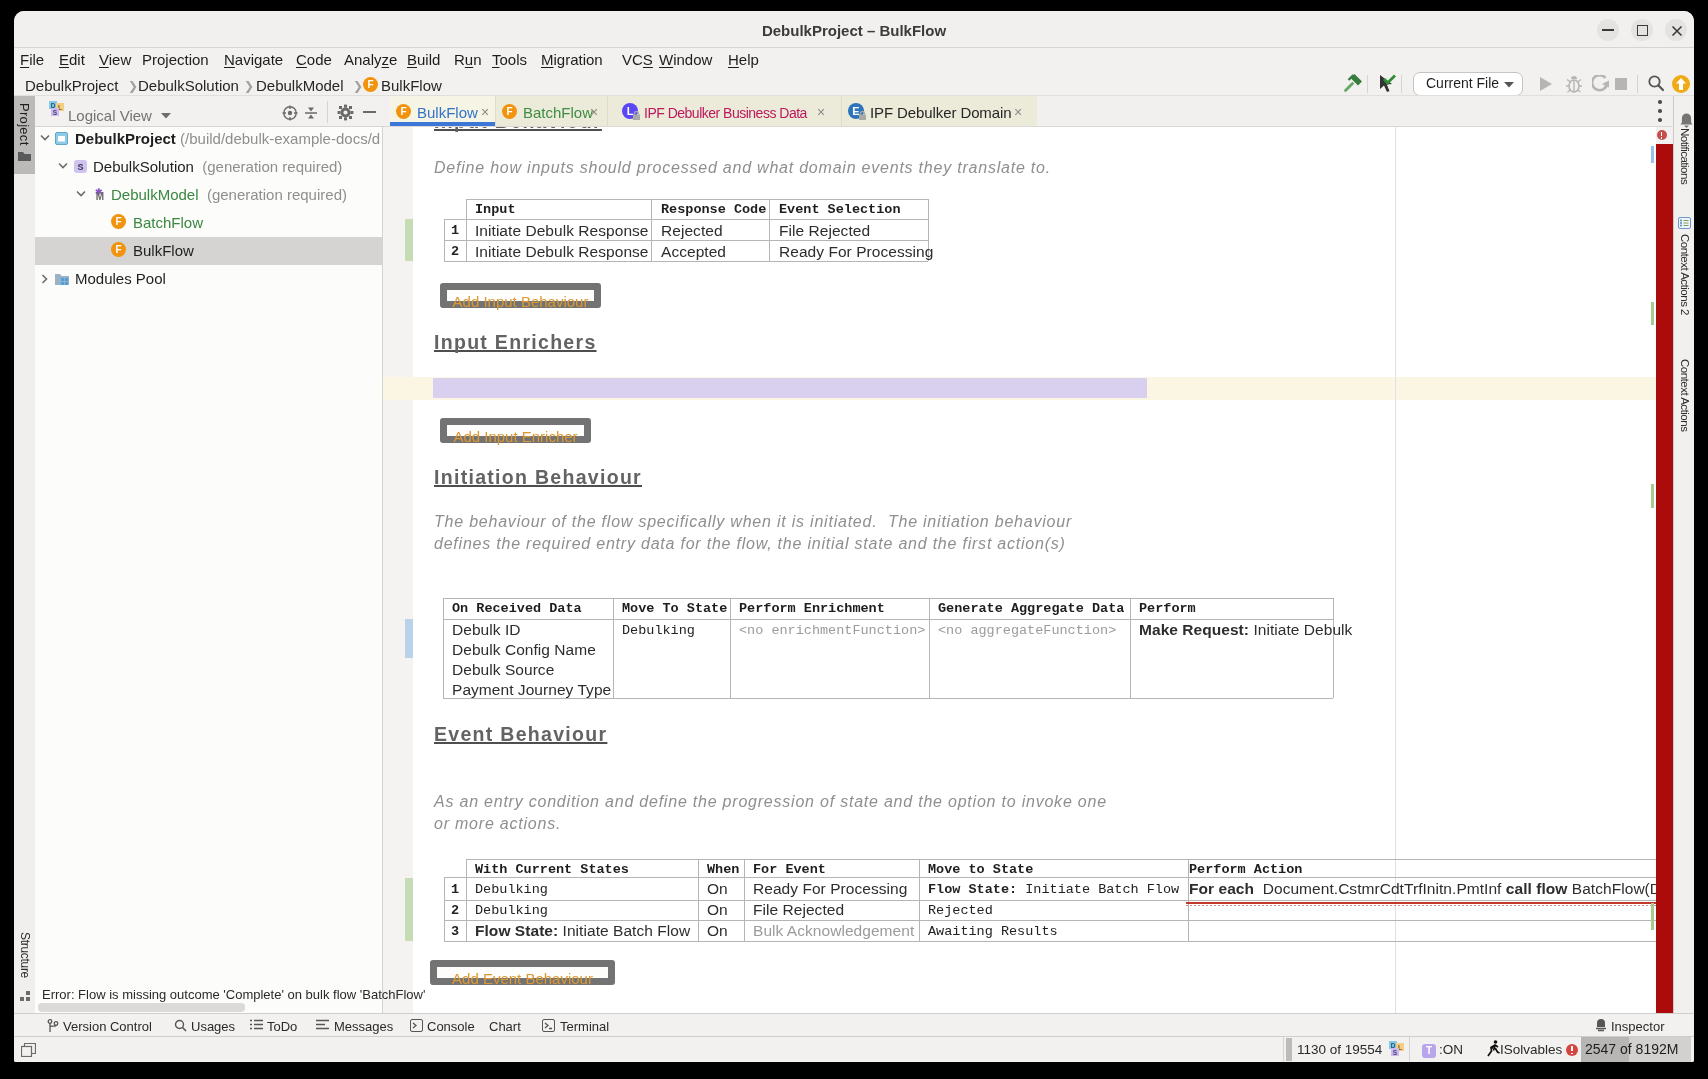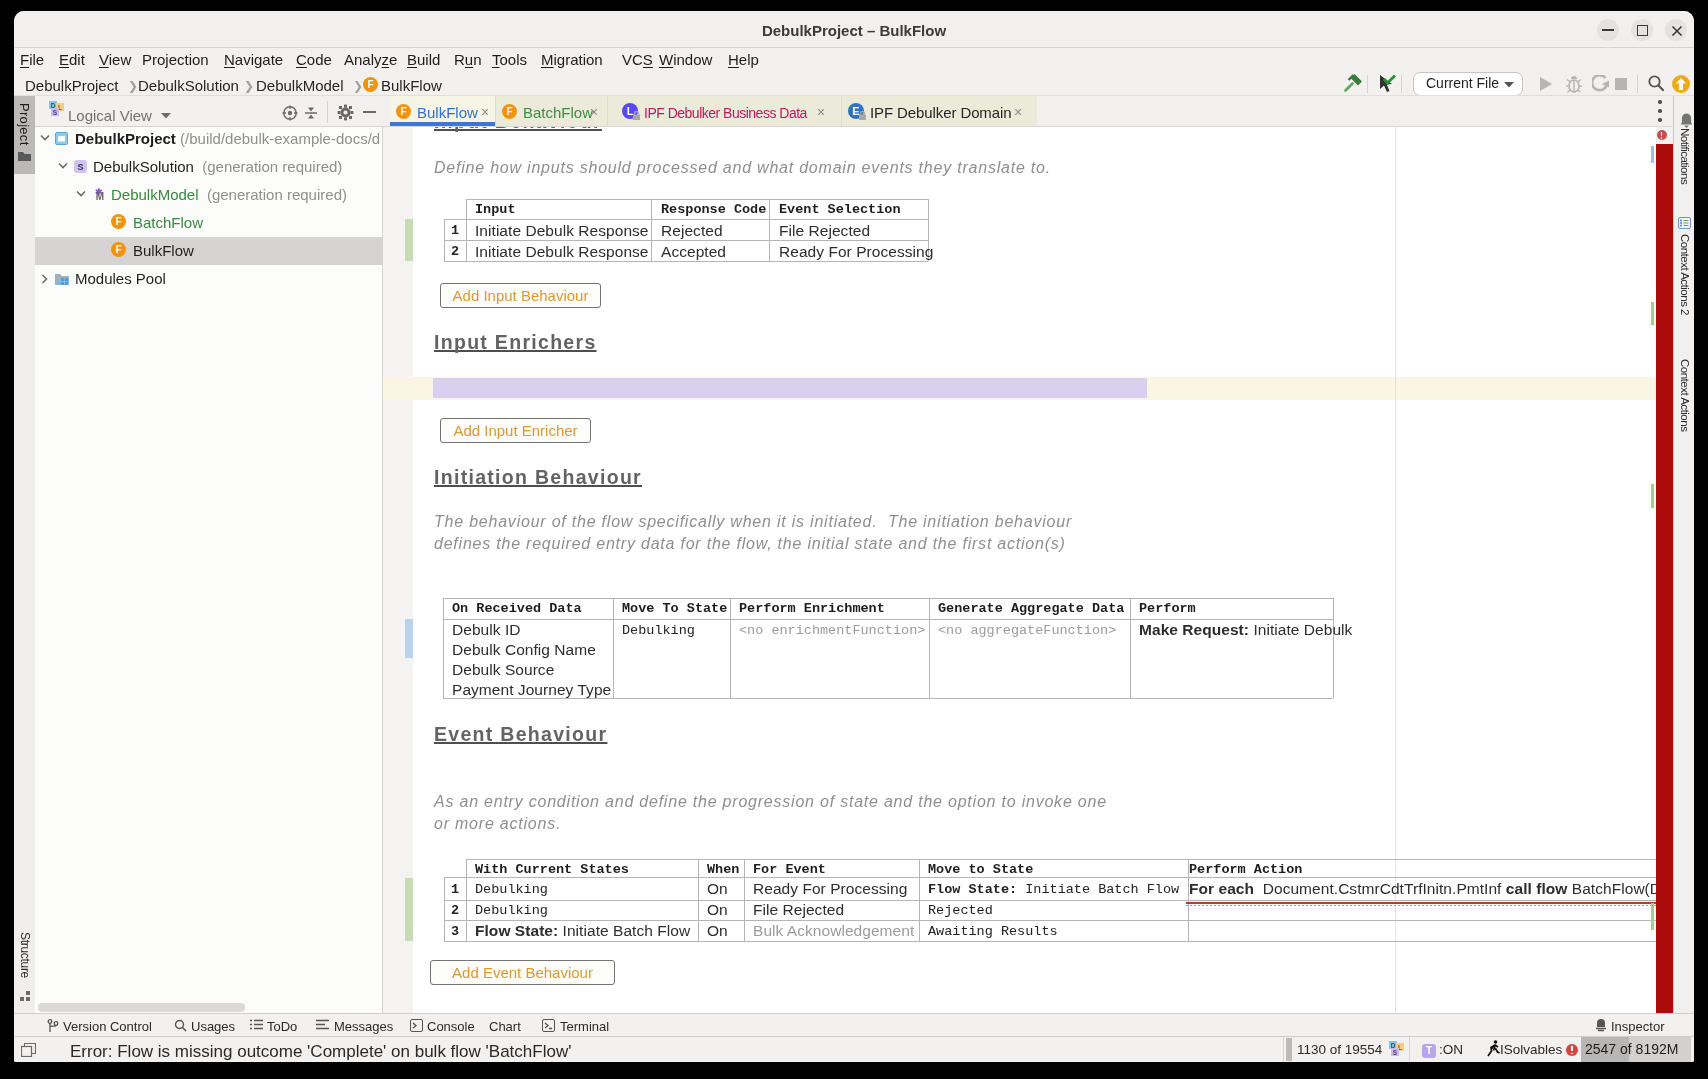--- a/index.html
+++ b/index.html
@@ -14,21 +14,21 @@
   .sep-chev { color:#a0a09f; font-size:12px; }
   .tab-x { color:#8a8a88; font-size:14px; }
   .gray { color:#8f8f8e; }
   .tree-lbl { position:absolute; font-size:15px; color:#1f1f1f; white-space:pre; }
   .ital { font-style:italic; font-size:16px; color:#8f8f8f; letter-spacing:0.78px; white-space:pre; }
   .sans16 { font-size:15.5px; color:#2d2d2d; letter-spacing:0.05px; white-space:pre; }
   .mono13 { font-family:"Liberation Mono", monospace; font-size:13.5px; color:#222; white-space:pre; }
   .monogray { font-family:"Liberation Mono", monospace; font-size:13.5px; color:#9b9b9a; white-space:pre; }
   .th { font-family:"Liberation Mono", monospace; font-size:13.5px; font-weight:bold; color:#1e1e1e; white-space:pre; }
   .rownum { font-family:"Liberation Mono", monospace; font-size:13.5px; font-weight:bold; color:#222; }
-  .btn { position:absolute; border:1px solid #737373; border-radius:3px; background:#fdfdfc;
+  .btn { position:absolute; border:7px solid #737373; border-radius:3px; background:#fdfdfc;
       color:#dd9831; font-size:15px; }
   .bbar-it { font-size:13px; color:#2a2a2a; white-space:pre; }
   .vtext { writing-mode:vertical-rl; font-size:13px; color:#2c2c2c; letter-spacing:0.3px; }
   .vtext2 { writing-mode:vertical-rl; font-size:11.5px; color:#2d2d2d; letter-spacing:-0.5px; }
   .hline { position:absolute; background:#b5b5b4; height:1px; }
   .vline { position:absolute; background:#b5b5b4; width:1px; }
   .h2 { position:absolute; font-weight:bold; font-size:19.5px; color:#636363; letter-spacing:1.3px;
        line-height:20px; text-decoration:underline; text-decoration-thickness:1.8px;
        text-decoration-color:#4e4e4e; text-underline-offset:1px; text-decoration-skip-ink:none; white-space:pre; }
 </style>
@@ -436,21 +436,21 @@
     </svg>
     <div class="a bbar-it" style="left:1597px;top:1008px;">Inspector</div>
   </div>
 
   <div class="a" style="left:0;top:1025px;width:1680px;height:26px;background:#f2f1ef;border-top:1px solid #cfcecc;"></div>
   <div id="status-bar">
     <svg class="a" style="left:7px;top:1032px;" width="15" height="14" viewBox="0 0 15 14">
       <rect x="0.5" y="3.5" width="10" height="10" fill="none" stroke="#6b6b6a" stroke-width="1.2"></rect>
       <path d="M3.5 3.5 V0.5 H14.5 V10.5 H10.5" fill="none" stroke="#6b6b6a" stroke-width="1.2"></path>
     </svg>
-    <div class="a bbar-it" style="left:28px;top:1031px;font-size:17px;margin-left:28px;">Error: Flow is missing outcome 'Complete' on bulk flow 'BatchFlow'</div>
+    <div class="a bbar-it" style="left:28px;top:976px;font-size:13px;">Error: Flow is missing outcome 'Complete' on bulk flow 'BatchFlow'</div>
     <div class="a" style="left:1269px;top:1026px;width:1px;height:25px;background:#d5d4d2;"></div>
     <div class="a" style="left:1272px;top:1027px;width:6px;height:23px;background:#bcbbb9;"></div>
     <div class="a bbar-it" style="left:1283px;top:1031px;font-size:13.5px;">1130 of 19554</div>
     <svg class="a" style="left:1375px;top:1030px;" width="15" height="16">
       <rect x="0" y="0" width="8" height="8" fill="#85c8e8"></rect>
         <text x="4" y="6.5" font-size="6.5" font-weight="bold" fill="#20556e" text-anchor="middle">D</text>
       <rect x="7" y="2" width="8" height="8" fill="#f2cd84"></rect>
         <text x="11" y="8.5" font-size="6.5" font-weight="bold" fill="#7a5a14" text-anchor="middle">L</text>
       <rect x="2" y="7" width="8" height="8" fill="#cabded"></rect>
         <text x="6" y="13.5" font-size="6.5" font-weight="bold" fill="#4d3c7f" text-anchor="middle">S</text>

